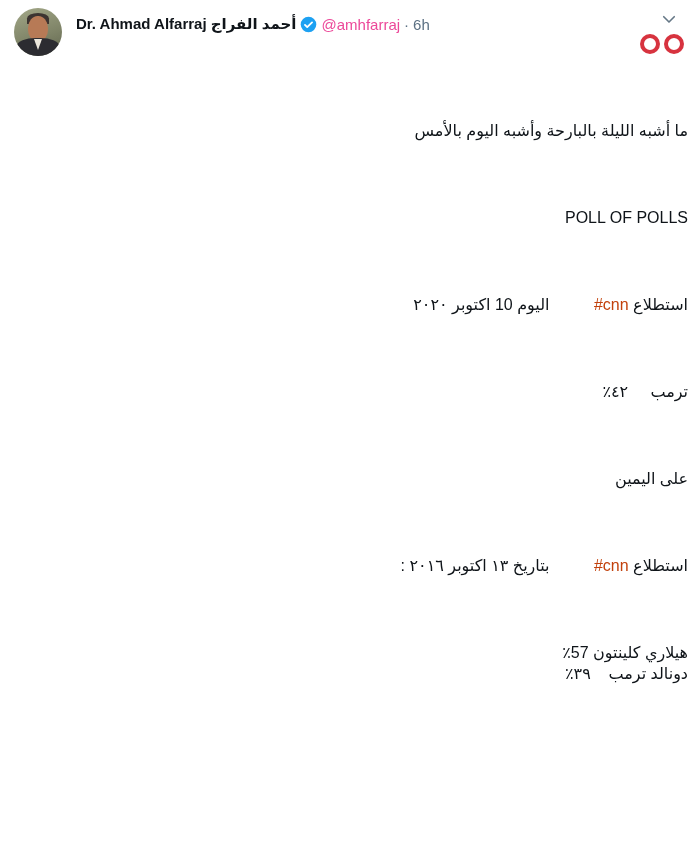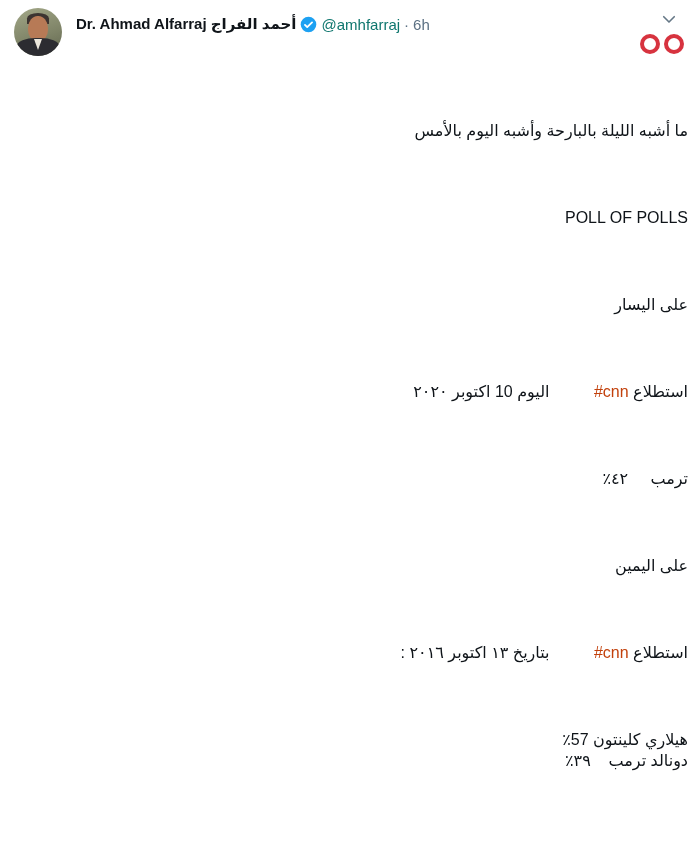--- a/index.html
+++ b/index.html
@@ -11,21 +11,21 @@
   .avatar { width:48px; height:48px; border-radius:50%; overflow:hidden; position:relative;
     background:linear-gradient(160deg,#a3a888 0%,#7d8266 60%,#5f644d 100%); flex:0 0 48px; cursor:pointer; }
   .av-hair { position:absolute; left:13px; top:5px; width:22px; height:11px; background:#3c3431; border-radius:50% 50% 0 0; }
   .av-head { position:absolute; left:14px; top:8px; width:20px; height:25px; background:#b77a56; border-radius:48% 48% 44% 44%; }
   .av-suit { position:absolute; left:3px; top:30px; width:42px; height:18px; background:#2c2c31; border-radius:45% 45% 0 0; }
   .av-shirt { position:absolute; left:20px; top:31px; width:8px; height:11px; background:#ece7dc; clip-path:polygon(0 0,100% 0,50% 100%); }
 
   .name-block { display:flex; align-items:center; gap:4px; margin:7px 0 0 14px; white-space:nowrap; }
   .display-name { font-weight:bold; font-size:15px; color:#0f1419; cursor:pointer; }
   .badge { width:17px; height:17px; display:inline-block; }
-  .handle { font-size:15px; color:#0f766e; cursor:pointer; }
+  .handle { font-size:15px; color:#ec4899; cursor:pointer; }
   .meta-sep, .timestamp { font-size:15px; color:#5b7083; }
 
   .header-right { margin-left:auto; display:flex; flex-direction:column; align-items:flex-end; padding-right:4px; }
   .chevron { width:18px; height:18px; margin:2px 6px 0 0; cursor:pointer; }
   .emoji-row { display:flex; gap:4px; margin-top:6px; }
   .ring { width:20px; height:20px; border-radius:50%; border:4.5px solid #d7333f; }
 
   
   .tweet-text { direction:rtl; text-align:right; margin:22px 12px 0 84px;
     font-size:16px; line-height:21px; color:#0f1419; white-space:pre-wrap; }
@@ -60,19 +60,18 @@
     <div class="emoji-row">
       <span class="ring"></span>
       <span class="ring"></span>
     </div>
   </div>
 </div>
 
 <div class="tweet-text" dir="rtl">
   <div class="para">ما أشبه الليلة بالبارحة وأشبه اليوم بالأمس</div>
   <div class="para">POLL OF POLLS</div>
-  <div class="para">على اليسار</div>
   <div class="para"><span>استطلاع </span><a class="hashtag">#cnn</a><span> اليوم 10 اكتوبر ٢٠٢٠</span></div>
   <div class="para"><div>ترمب     ٤٢٪</div></div>
   <div class="para">على اليمين</div>
   <div class="para"><span>استطلاع </span><a class="hashtag">#cnn</a><span> بتاريخ ١٣ اكتوبر ٢٠١٦ :</span></div>
   <div class="para"><div>هيلاري كلينتون 57٪</div><div>دونالد ترمب    ٣٩٪</div></div>
 </div>
 
 </body></html>

